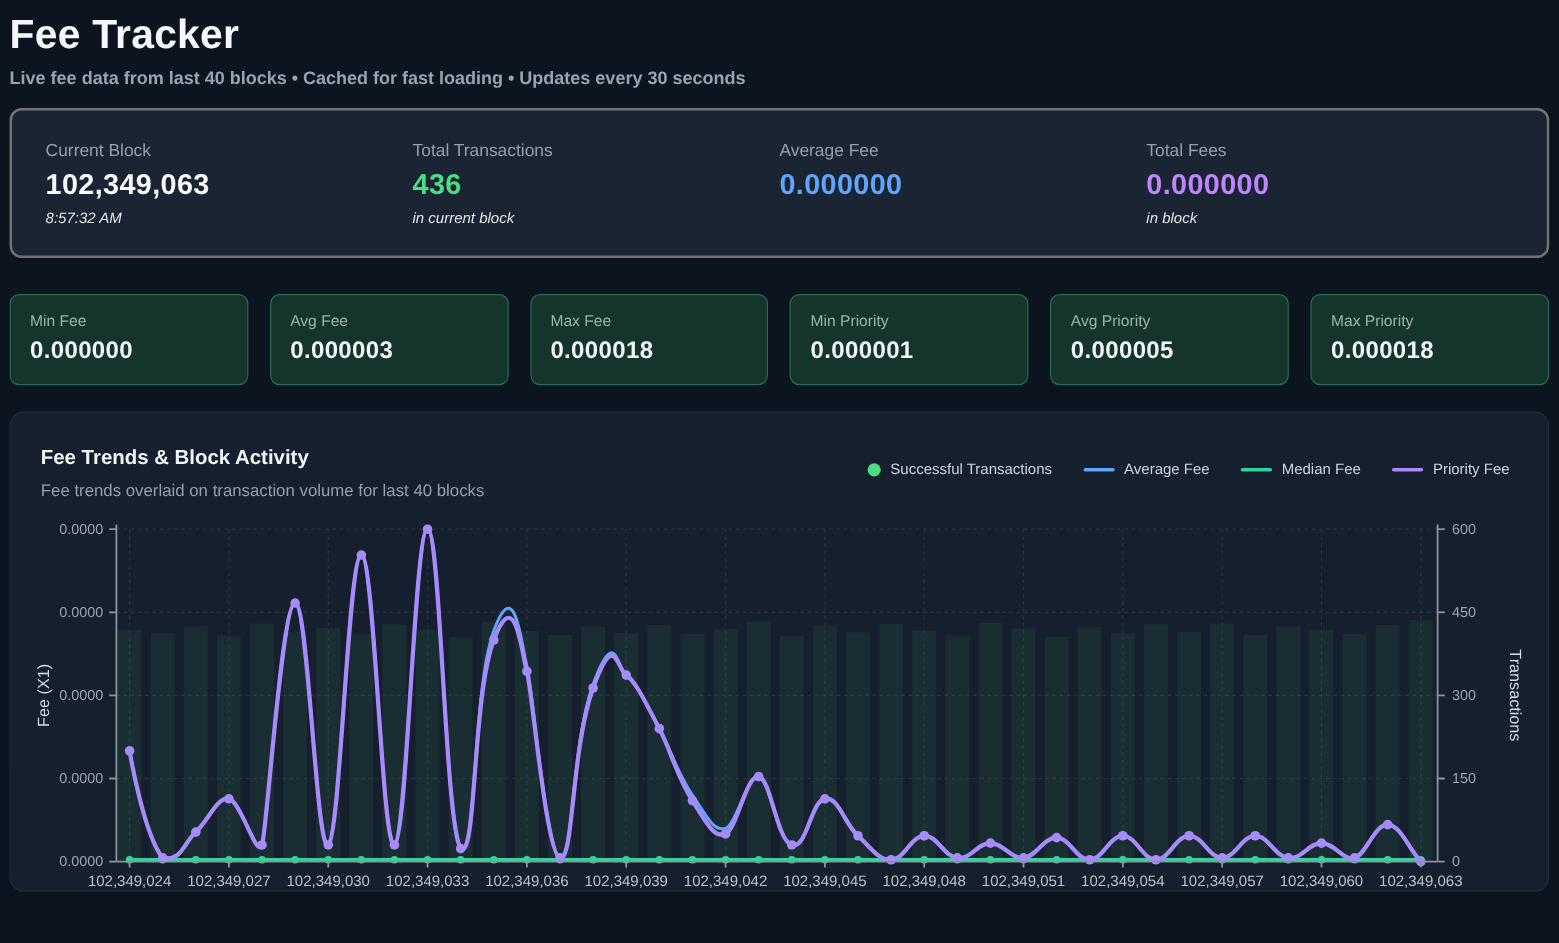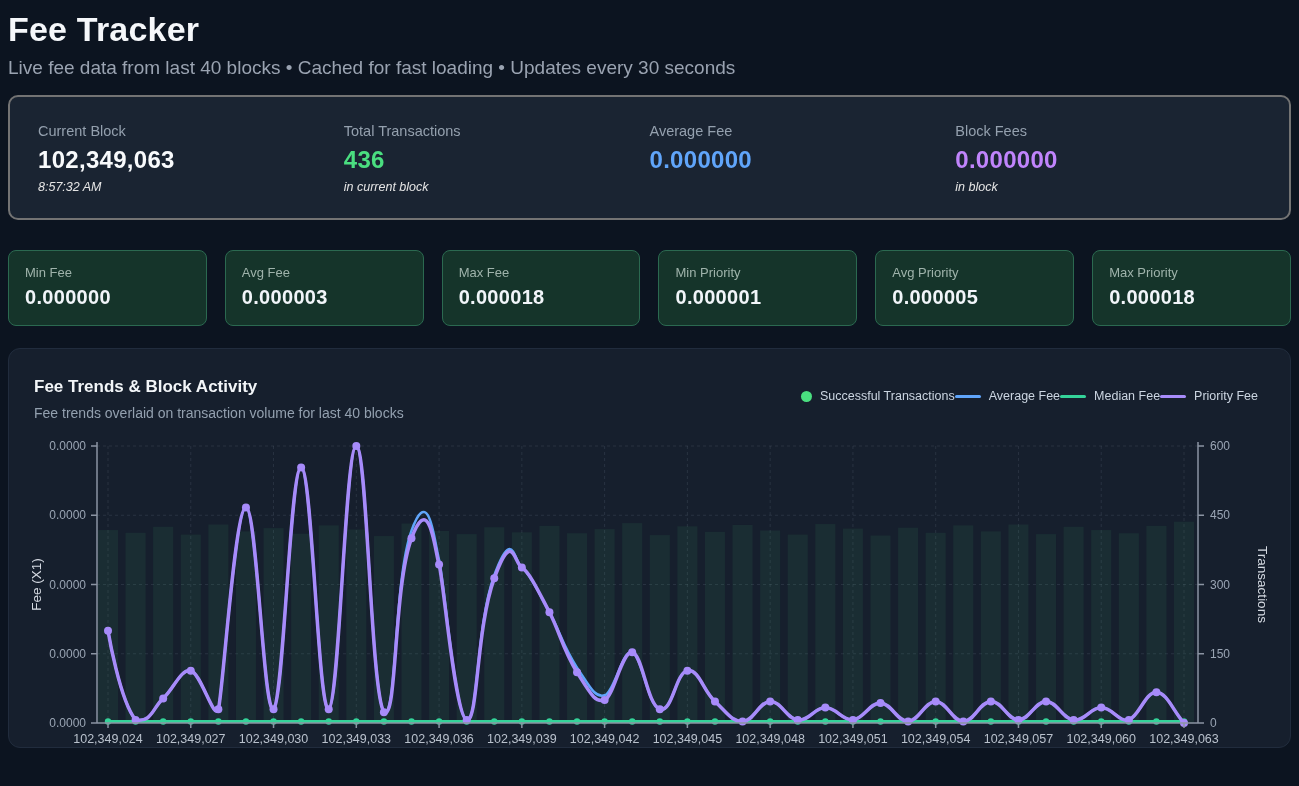--- a/index.html
+++ b/index.html
@@ -3,21 +3,21 @@
 <meta charset="utf-8">
 <style>
   * { box-sizing: border-box; margin: 0; padding: 0; }
   html,body { background:#0c1420; }
   body {
     width:1299px; height:786px; overflow:hidden; position:relative;
     font-family:"Liberation Sans","DejaVu Sans",sans-serif;
     color:#e5e9f0; padding:8px;
   }
   .page-title { font-size:34px; font-weight:800; color:#f5f7fa; letter-spacing:.2px; margin-top:2px; }
-  .page-subtitle { font-size:19px; color:#9aa3b1; margin-top:8px; }
+  .page-subtitle { font-size:15px; color:#9aa3b1; margin-top:8px;font-weight:bold; }
 
   .stats-panel {
     margin-top:16px; background:#1a2432; border:2px solid #737373; border-radius:10px;
     padding:26px 28px 24px 28px; display:grid; grid-template-columns:repeat(4,1fr);
   }
   .stat .stat-label { font-size:14.5px; color:#94a0ae; }
   .stat .stat-value { font-size:24px; font-weight:700; margin-top:7px; letter-spacing:.3px; }
   .stat .stat-sub { font-size:12.5px; color:#e5e5e5; margin-top:6px;font-style:italic; }
 
   .fee-row { margin-top:30px; display:grid; grid-template-columns:repeat(6,1fr); gap:18px;border-radius:18px; }
@@ -29,21 +29,21 @@
   .fee-card .fee-value { font-size:20px; font-weight:700; color:#f1f5f9; margin-top:6px; letter-spacing:.3px; }
 
   .chart-panel {
     margin-top:22px; position:relative; height:400px;
     background:#161f2d; border:1px solid #212c3d; border-radius:12px; overflow:hidden;
   }
   .chart-header { position:absolute; left:25px; top:28px; z-index:2; }
   .chart-title { font-size:17px; font-weight:700; color:#f2f5f8; }
   .chart-subtitle { font-size:14px; color:#93a0af; margin-top:8px; }
 
-  .legend { position:absolute; right:32px; top:40px; display:flex; align-items:center; z-index:2; }
+  .legend { position:absolute; right:32px; top:40px; display:flex; align-items:center; gap:26px; z-index:2; }
   .legend-item { display:flex; align-items:center; gap:8px; cursor:pointer; }
   .legend-dot { width:11px; height:11px; border-radius:50%; }
   .legend-line { width:26px; height:3px; border-radius:2px; }
   .legend-label { font-size:12.5px; color:#cbd5e1; }
 
   svg text { font-family:"Liberation Sans","DejaVu Sans",sans-serif; }
 </style>
 </head>
 <body>
 
@@ -59,21 +59,21 @@
   <div class="stat">
     <div class="stat-label">Total Transactions</div>
     <div class="stat-value" style="color: rgb(74, 222, 128);">436</div>
     <div class="stat-sub">in current block</div>
   </div>
   <div class="stat">
     <div class="stat-label">Average Fee</div>
     <div class="stat-value" style="color: rgb(96, 165, 250);">0.000000</div>
   </div>
   <div class="stat">
-    <div class="stat-label">Block Fees</div>
+    <div class="stat-label">Total Fees</div>
     <div class="stat-value" style="color: rgb(192, 132, 252);">0.000000</div>
     <div class="stat-sub">in block</div>
   </div>
 </div>
 
 <div class="fee-row">
   <div class="fee-card">
     <div class="fee-label">Min Fee</div>
     <div class="fee-value">0.000000</div>
   </div>

